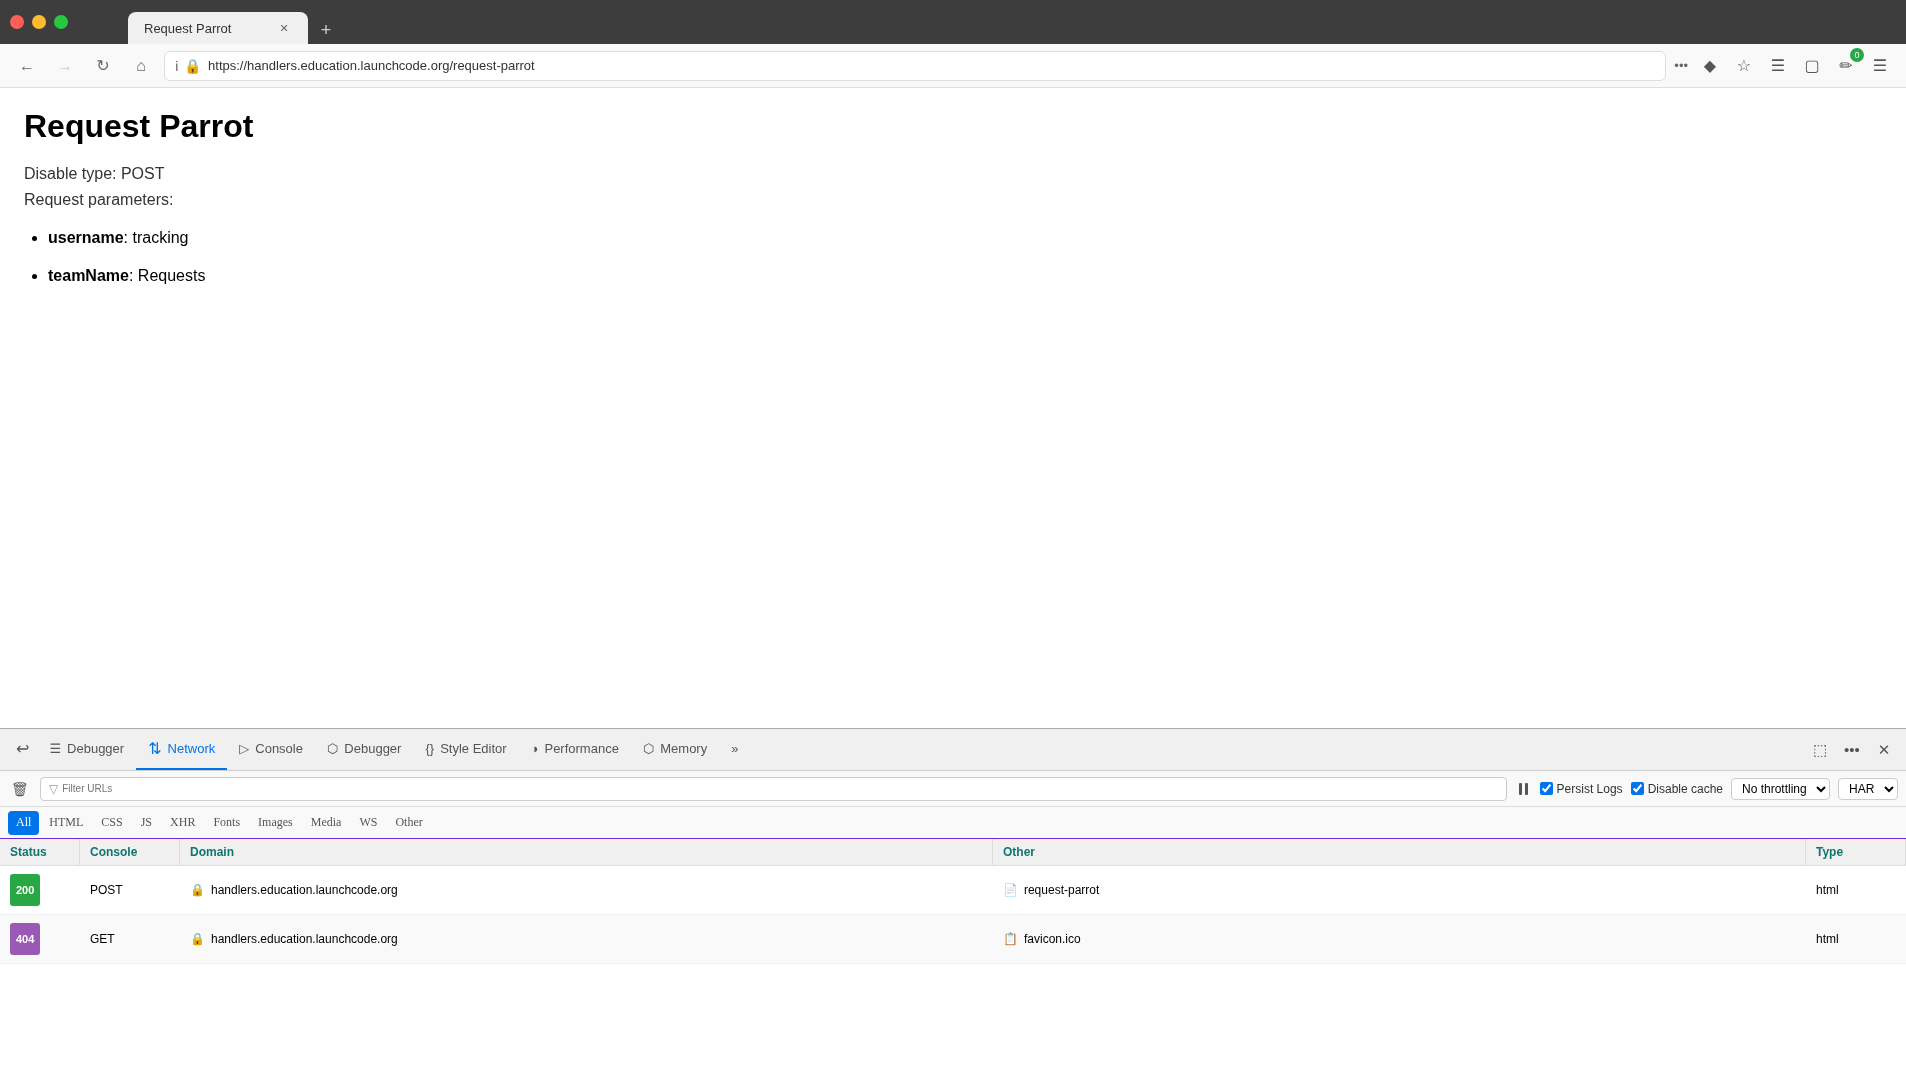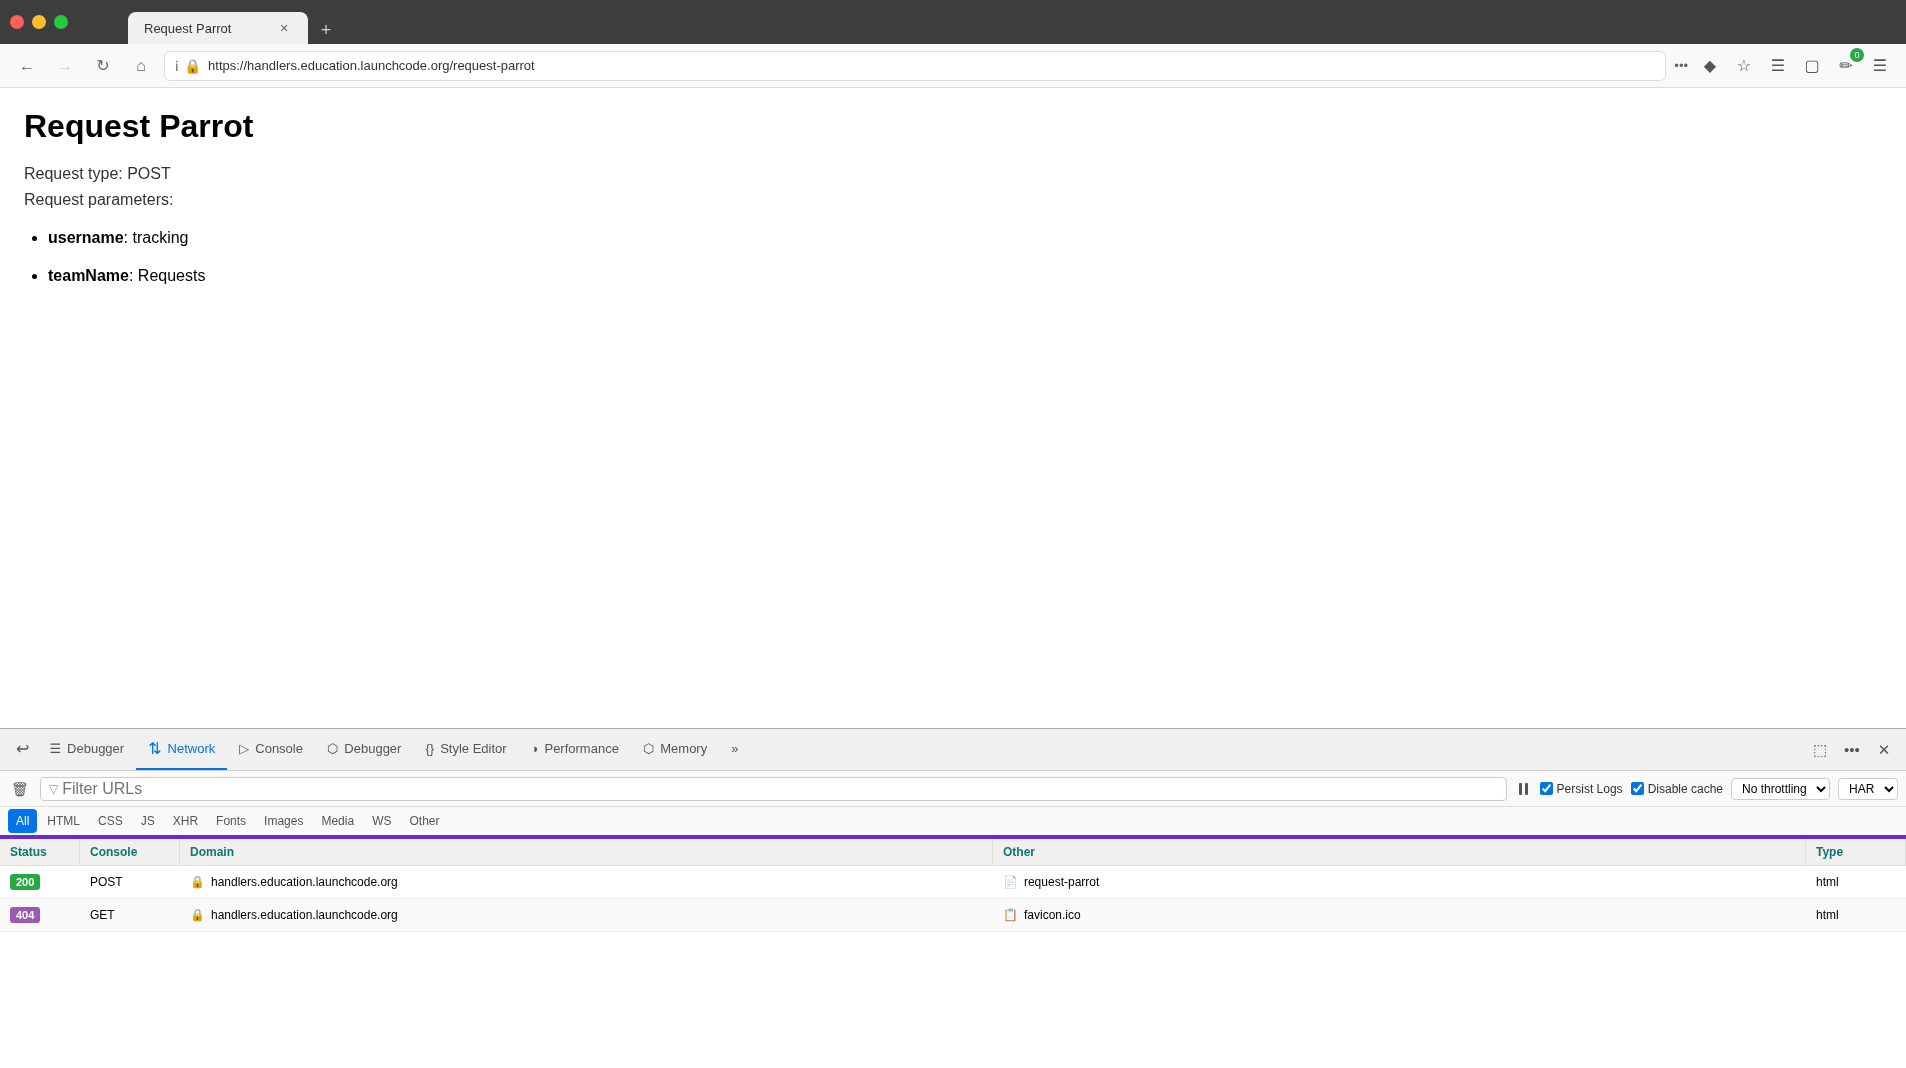--- a/index.html
+++ b/index.html
@@ -158,26 +158,27 @@
       border-radius: 4px;
       padding: 2px 6px;
       font-size: 12px;
       background: #fff;
       cursor: pointer;
     }
 
     
     .filter-tabs {
       background: #f9f9f9;
-      border-bottom: 4px solid #6d28d9;
+      border-bottom: 1px solid #6d28d9;
       display: flex;
       align-items: center;
       height: 32px;
       padding: 0 8px;
       gap: 2px;
+      font-family: Liberation Serif, serif;
     }
     .filter-tab {
       padding: 2px 8px;
       height: 24px;
       display: flex; align-items: center;
       font-size: 12px;
       border-radius: 4px;
       cursor: pointer;
       color: #555;
     }
@@ -214,21 +215,21 @@
     .network-cell {
       padding: 8px 10px;
       display: flex;
       align-items: center;
       gap: 6px;
       overflow: hidden;
       text-overflow: ellipsis;
       white-space: nowrap;
     }
     .status-badge {
-      padding: 2px 6px;
+      padding: 10px 6px;
       border-radius: 3px;
       font-size: 11px;
       font-weight: bold;
       color: #fff;
     }
     .status-200 { background: #28a745; }
     .status-404 { background: #9b59b6; }
     .lock-icon { font-size: 12px; color: #28a745; }
     .file-icon { font-size: 12px; color: #666; }
 
@@ -310,21 +311,21 @@
         ✏
         <span style="position:absolute;top:-4px;right:-4px;background:#28a745;color:#fff;border-radius:50%;font-size:9px;width:14px;height:14px;display:flex;align-items:center;justify-content:center;">0</span>
       </div>
       <div class="nav-right-btn">☰</div>
     </div>
   </div>
 
   <div class="content-area">
     <div class="page-content">
       <h1 class="page-title">Request Parrot</h1>
-      <p class="page-text">Request type: POST</p>
+      <p class="page-text">Disable type: POST</p>
       <p class="page-text">Request parameters:</p>
       <ul class="param-list">
         <li><b>username</b>: tracking</li>
         <li><b>teamName</b>: Requests</li>
       </ul>
     </div>
 
     <div class="devtools">
 
       <div class="devtools-tabs">
@@ -366,21 +367,21 @@
           <div class="devtools-action-btn">⬚</div>
           <div class="devtools-action-btn">•••</div>
           <div class="devtools-action-btn">✕</div>
         </div>
       </div>
 
       <div class="devtools-toolbar">
         <div class="trash-btn">🗑</div>
         <div class="filter-input">
           <span style="color:#999;font-size:12px;">▽</span>
-          <input type="text" style="border: none; outline: none; background: transparent; font-size: 16px; color: #0f172a; flex: 1 1 0%;" placeholder="Filter URLs">
+          <input type="text" style="border: none; outline: none; background: transparent; font-size: 10px; color: #0f172a; flex: 1 1 0%;" placeholder="Filter URLs">
         </div>
         <div class="pause-btn">
           <div class="pause-bar"></div>
           <div class="pause-bar"></div>
         </div>
         <label class="checkbox-label">
           <input type="checkbox" checked="" style="">
           <span>Persist Logs</span>
         </label>
         <label class="checkbox-label">

